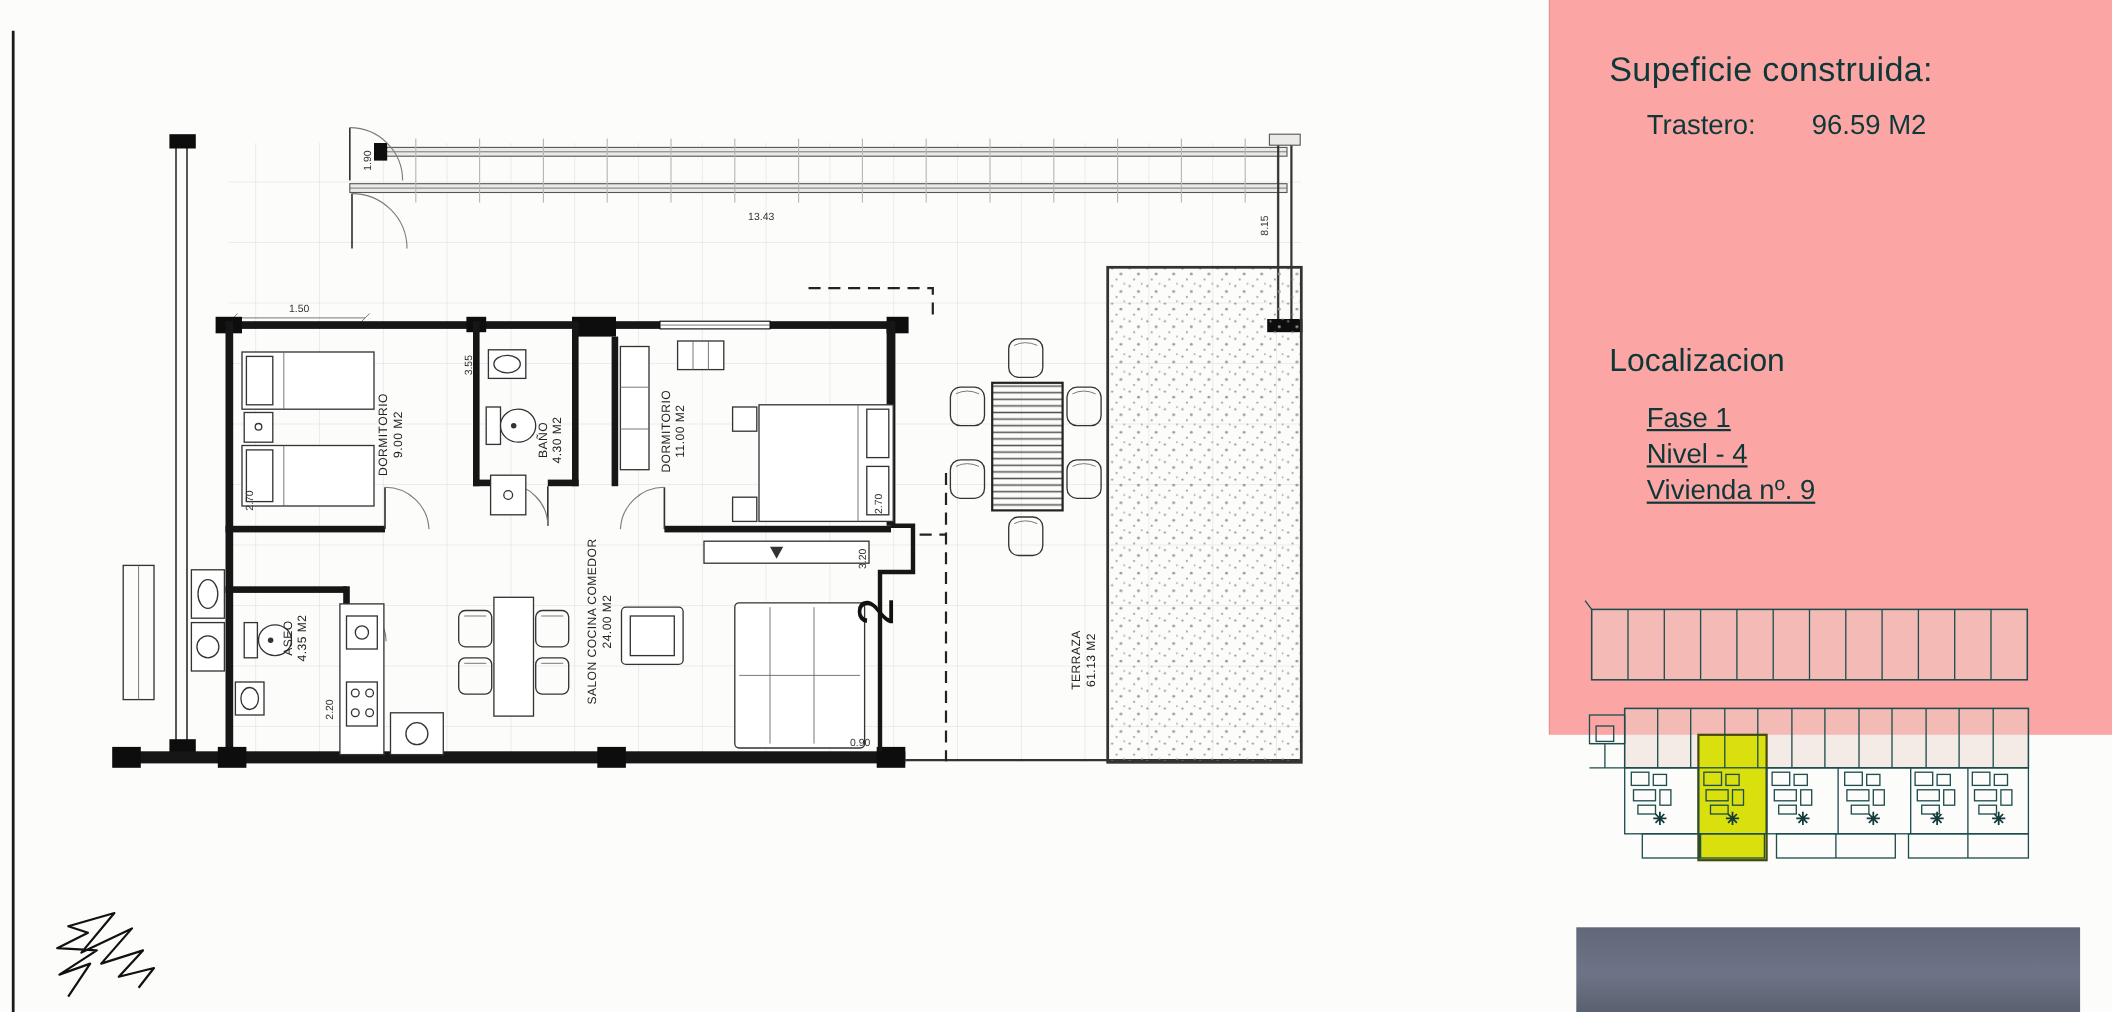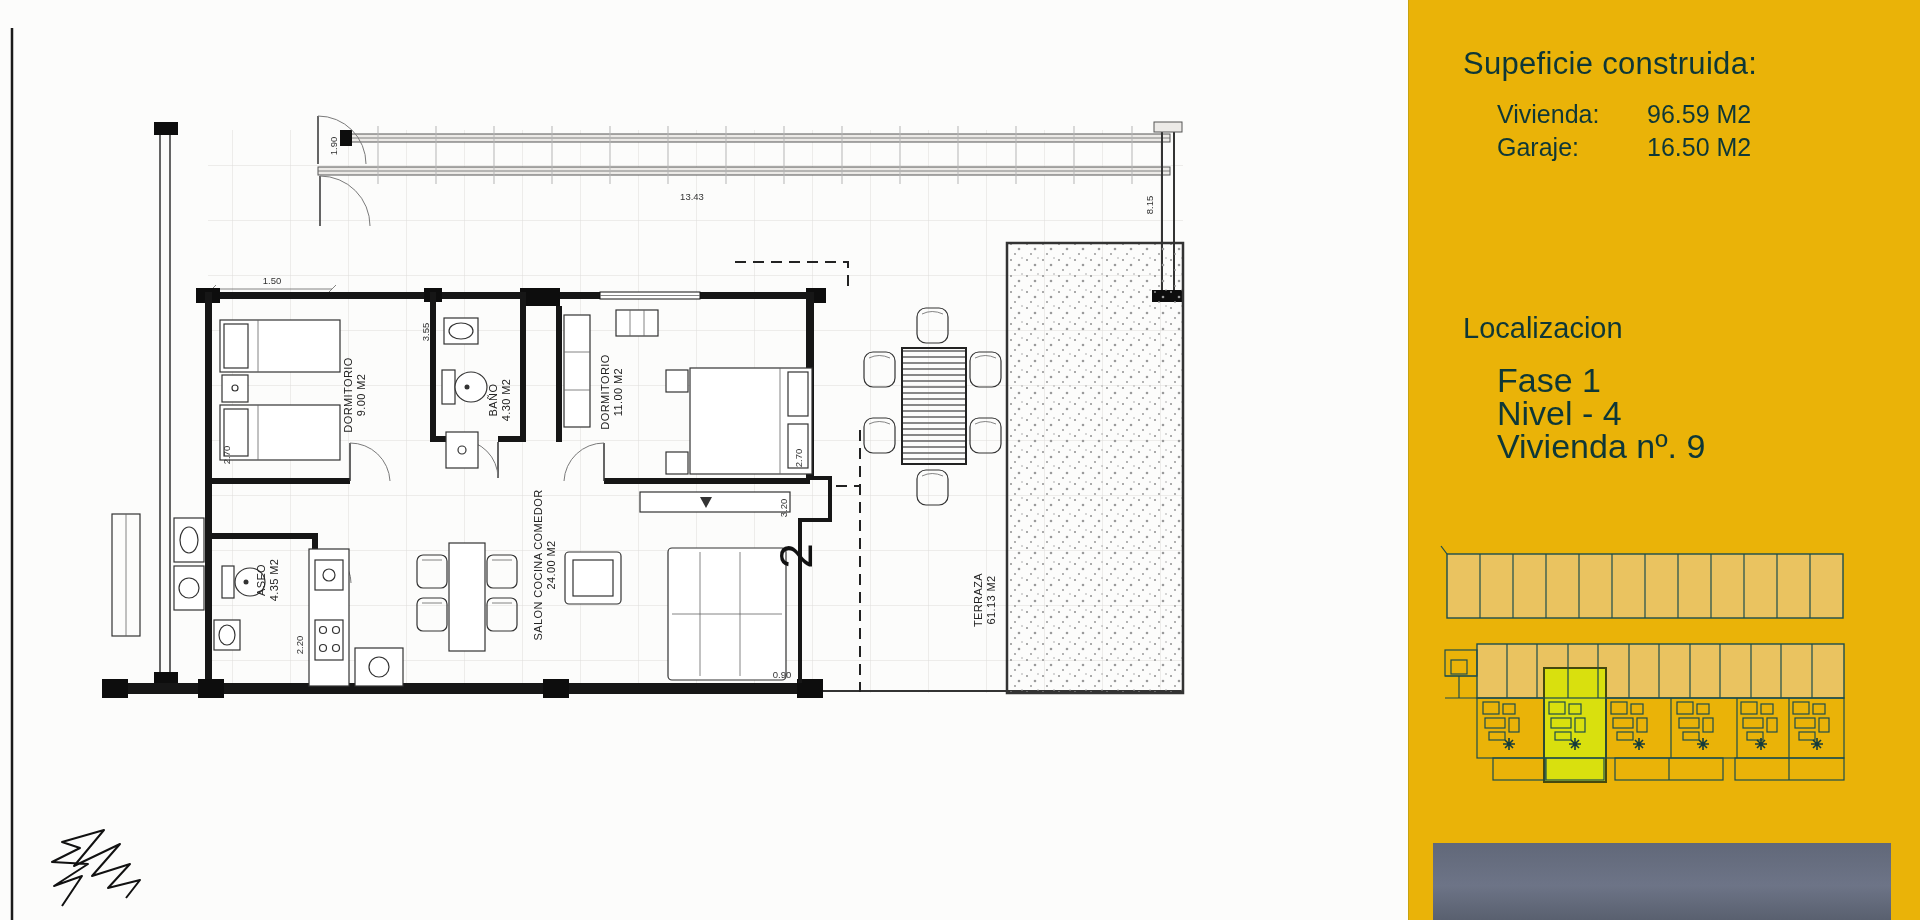--- a/index.html
+++ b/index.html
@@ -1,27 +1,27 @@
 <!DOCTYPE html>
 <html><head>
 <meta charset="utf-8">
 <style>
   html,body{margin:0;padding:0;background:#ddd;}
   .stage{position:relative;width:1920px;height:920px;background:#fcfcfb;overflow:hidden;
          font-family:"Liberation Sans",sans-serif;}
   
-  .sidebar{position:absolute;left:1408px;top:0;width:512px;height:920px;
-           background:#eab308;border-left:1px solid rgba(0,70,70,.15);}
+  .sidebar{position:absolute;left:1408px;top:0;width:512px;height:668px;
+           background:#fca5a5;border-left:1px solid rgba(0,70,70,.15);}
   .s-abs{position:absolute;color:#0e3737;}
   .surface-title{left:54px;top:46px;font-size:31px;letter-spacing:.3px;}
   .surface-rows{left:88px;top:98px;font-size:25px;line-height:33px;}
   .surface-rows .row{display:flex;}
   .surface-rows .lbl{width:150px;}
   .loc-title{left:54px;top:312px;font-size:29px;}
-  .loc-rows{left:88px;top:364px;font-size:34px;line-height:33px;}
+  .loc-rows{left:88px;top:364px;font-size:25px;line-height:33px;text-decoration:underline;}
   .minimap{position:absolute;left:28px;top:543px;width:420px;height:246px;}
   .photo{position:absolute;left:24px;top:843px;width:458px;height:77px;
          background:linear-gradient(180deg,#616879 0%,#6d7487 55%,#59606f 100%);}
   
   .plansvg{position:absolute;left:0;top:0;}
   .wall{fill:#161616;}
   .solid{fill:#0d0d0d;}
   .band{fill:#eceae7;stroke:#555;stroke-width:1;}
   .thin{stroke:#666;stroke-width:.8;fill:none;}
   .tick{stroke:#b5b5b5;stroke-width:1;fill:none;}
@@ -285,26 +285,22 @@
     </g>
 
     <path class="scrib" d="M62,906 l20,-30 l-28,10 l34,-22 l-36,-2 l28,-14 l-18,-6 l42,-12 l-30,36 l46,-22 l-28,32 l38,-12 l-22,24 l32,-8 l-14,18"></path>
   </svg>
 
   <aside class="sidebar">
     <div class="s-abs surface-title">Supeficie construida:</div>
 
     <div class="s-abs surface-rows">
       <div class="row">
-        <span class="lbl">Vivienda:</span>
+        <span class="lbl">Trastero:</span>
         <span class="val">96.59 M2</span>
-      </div>
-      <div class="row">
-        <span class="lbl">Garaje:</span>
-        <span class="val">16.50 M2</span>
       </div>
     </div>
 
     <div class="s-abs loc-title">Localizacion</div>
 
     <div class="s-abs loc-rows">
       <div>Fase 1</div>
       <div>Nivel - 4</div>
       <div>Vivienda nº. 9</div>
     </div>

